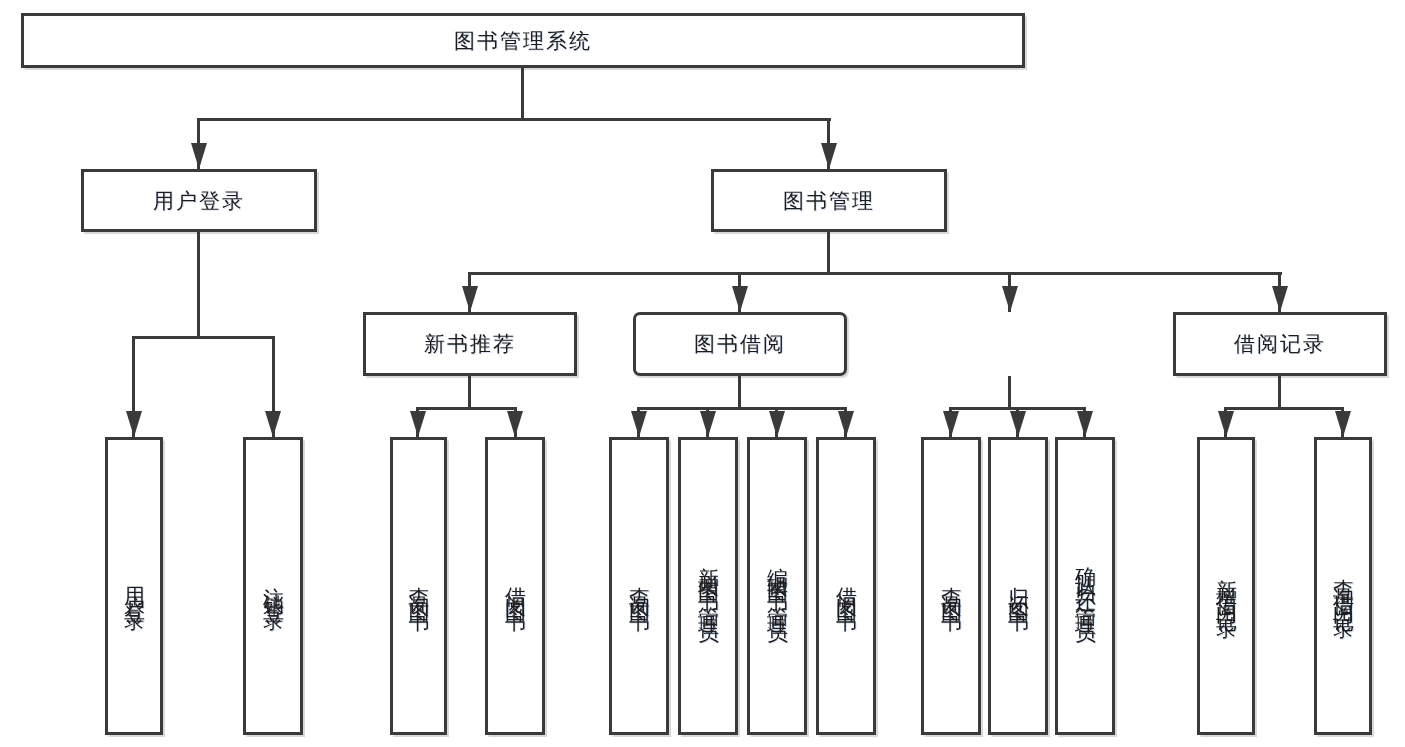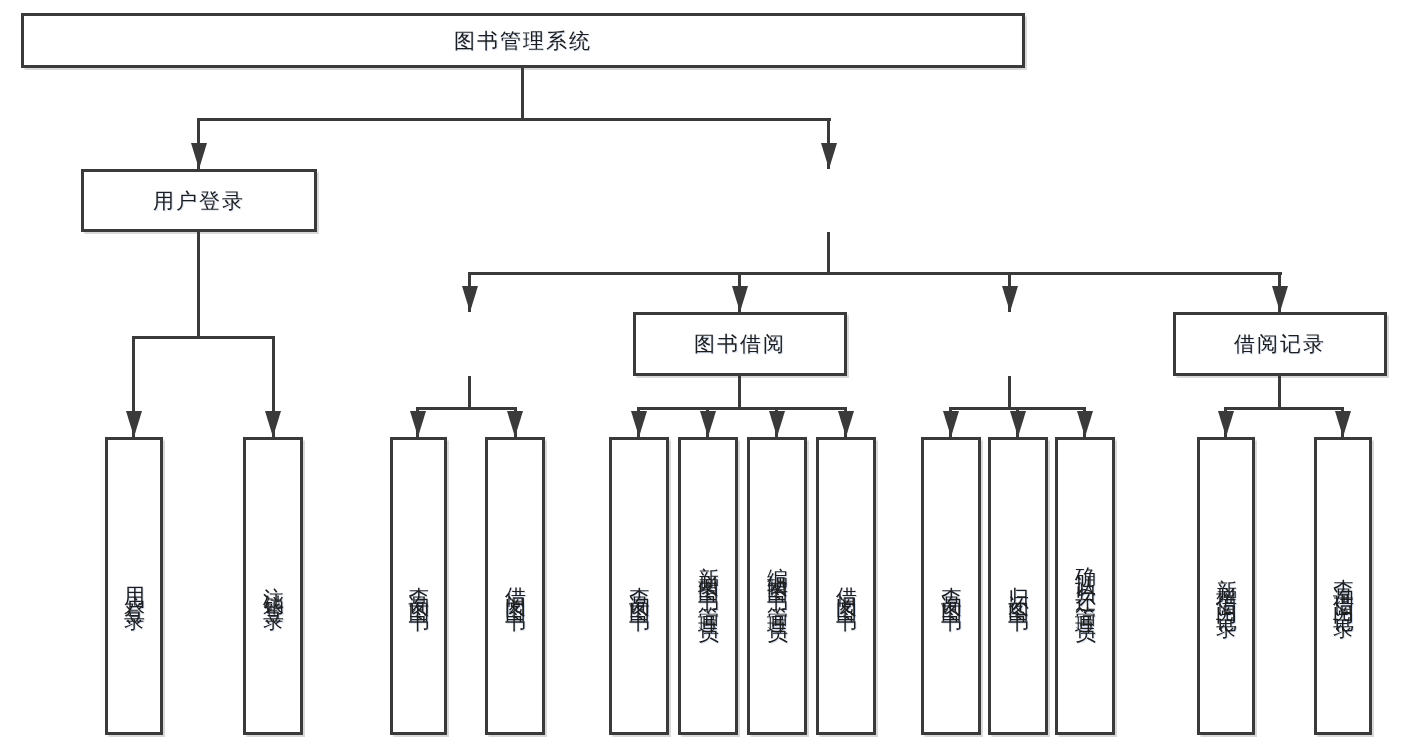--- a/index.html
+++ b/index.html
@@ -68,22 +68,28 @@
 
 <div class="canvas">
 
   <div class="hbox" style="left:21px;top:13px;width:1004px;height:55px;">
     <span>图书管理系统</span>
   </div>
 
   <div class="hbox" style="left:81px;top:169px;width:236px;height:63px;">
     <span>用户登录</span>
   </div>
+  <div class="hbox" style="left:711px;top:169px;width:236px;height:63px;">
+    <span>图书管理</span>
+  </div>
 
-  <div class="hbox" style="left:633px;top:312px;width:214px;height:64px;">
+  <div class="hbox" style="left:363px;top:312px;width:214px;height:64px;">
+    <span>新书推荐</span>
+  </div>
+  <div class="hbox" style="left:633px;top:312px;width:214px;height:64px;border-radius:7px;">
     <span>图书借阅</span>
   </div>
   <div class="hbox" style="left:1173px;top:312px;width:214px;height:64px;">
     <span>借阅记录</span>
   </div>
 
   <div class="vbox" style="left:105px;width:58px;">
     <span>用户登录</span>
   </div>
   <div class="vbox" style="left:243px;width:60px;">

